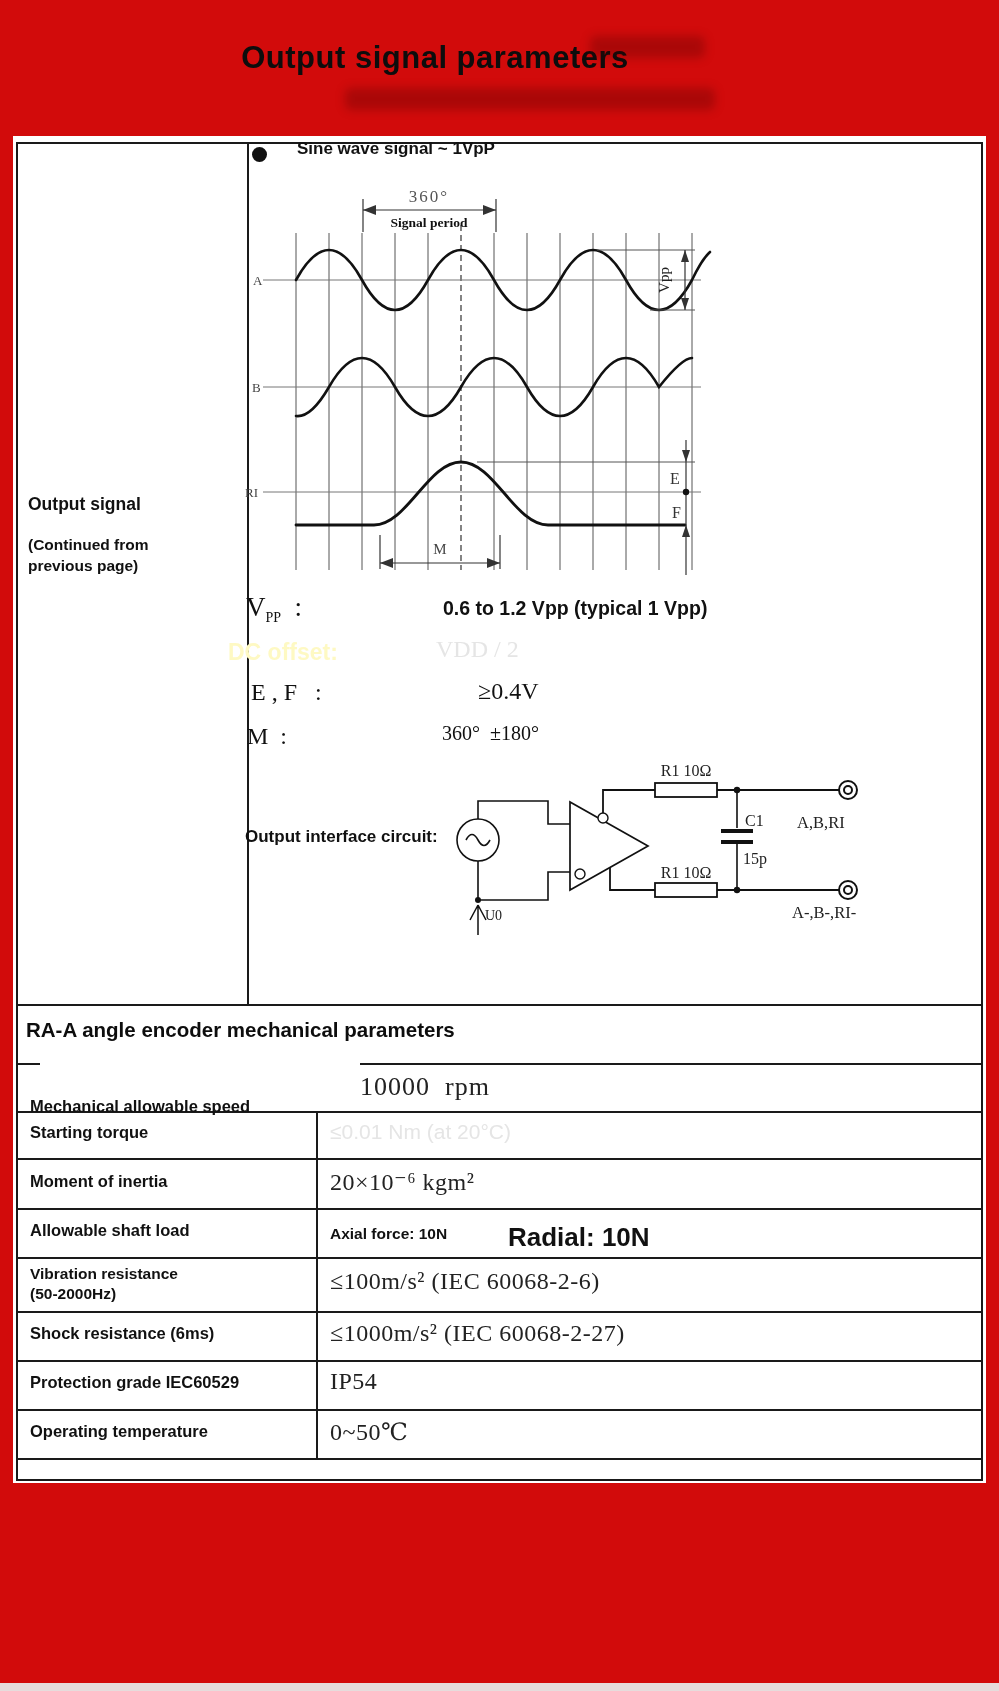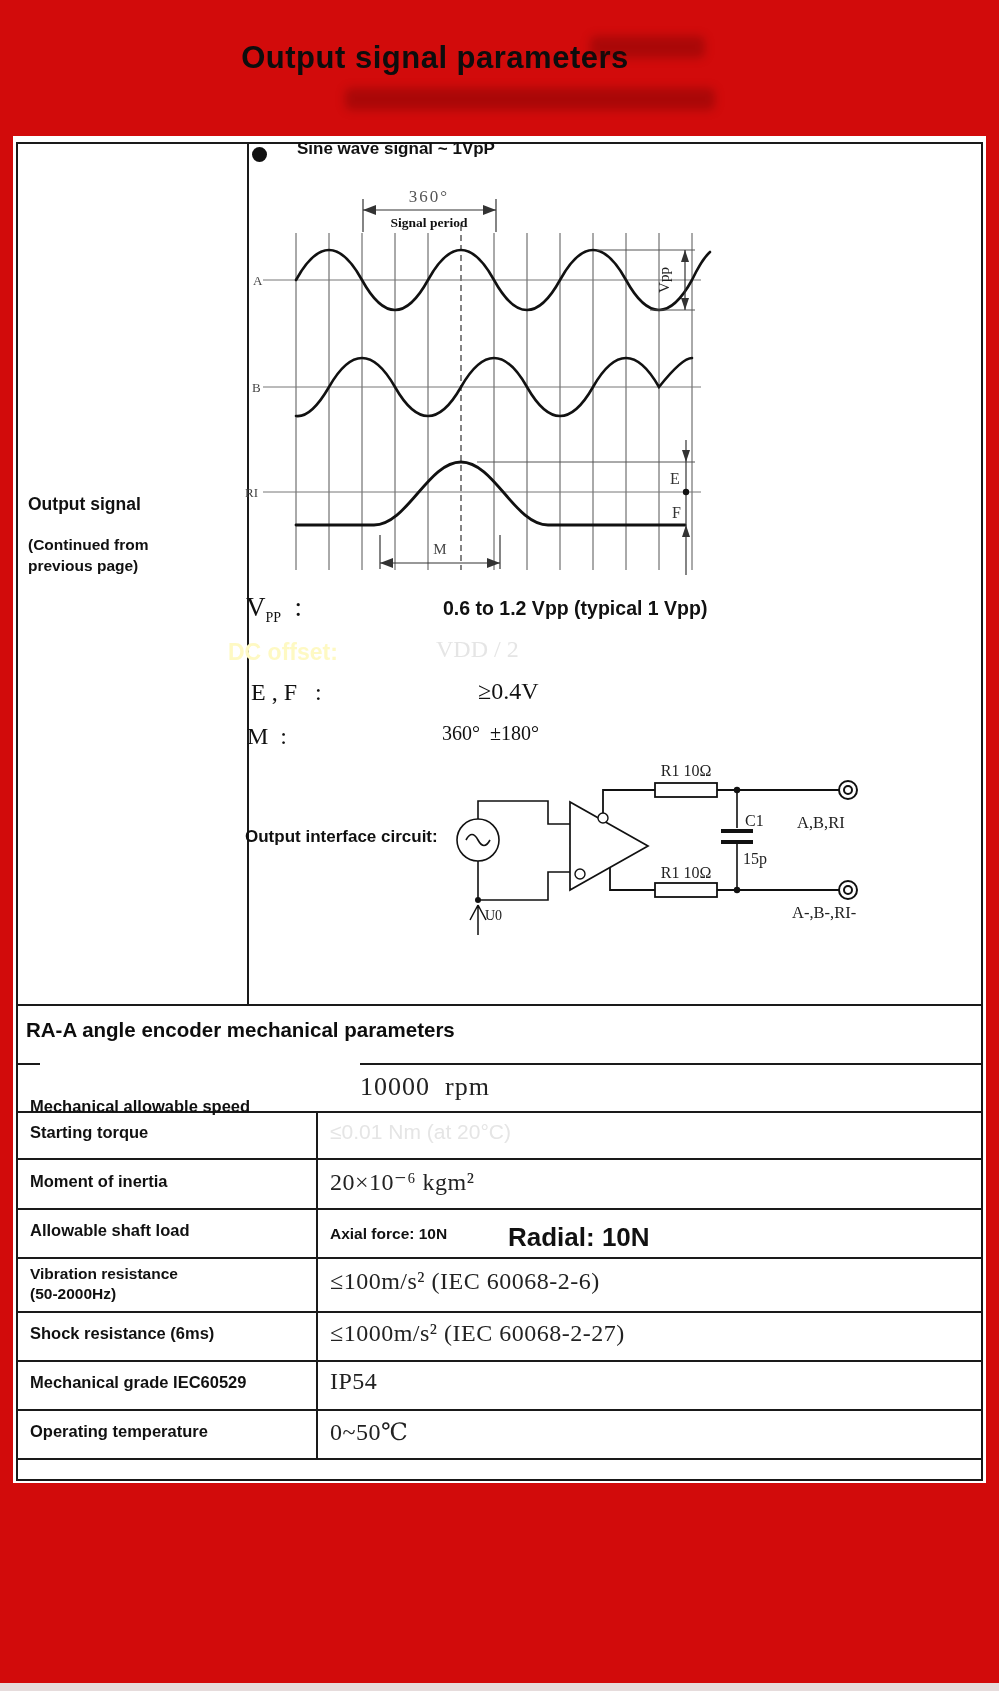--- a/index.html
+++ b/index.html
@@ -196,19 +196,19 @@
 <div class="abs rlabel" style="top:1221px;">Allowable shaft load</div>
 <div class="abs" style="left:330px;top:1225px;font-size:15.5px;font-weight:bold;color:#111;">Axial force: 10N</div>
 <div class="abs" style="left:490px;top:1222px;font-size:26px;font-weight:bold;color:#111;margin-left:18px;">Radial: 10N</div>
 
 <div class="abs rlabel" style="top:1264px;line-height:20px;font-size:15.5px;"><span>Vibration resistance</span><br><span>(50-2000Hz)</span></div>
 <div class="abs rvalue-serif serif" style="top:1268px;">≤100m/s² (IEC 60068-2-6)</div>
 
 <div class="abs rlabel" style="top:1324px;">Shock resistance (6ms)</div>
 <div class="abs rvalue-serif serif" style="top:1320px;">≤1000m/s² (IEC 60068-2-27)</div>
 
-<div class="abs rlabel" style="top:1373px;">Mechanical grade IEC60529</div>
+<div class="abs rlabel" style="top:1373px;">Protection grade IEC60529</div>
 <div class="abs rvalue-serif serif" style="top:1368px;">IP54</div>
 
 <div class="abs rlabel" style="top:1422px;">Operating temperature</div>
 <div class="abs rvalue-serif serif" style="top:1418px;">0~50℃</div>
 
 <div class="abs bottom-strip"></div>
 
 </body></html>

